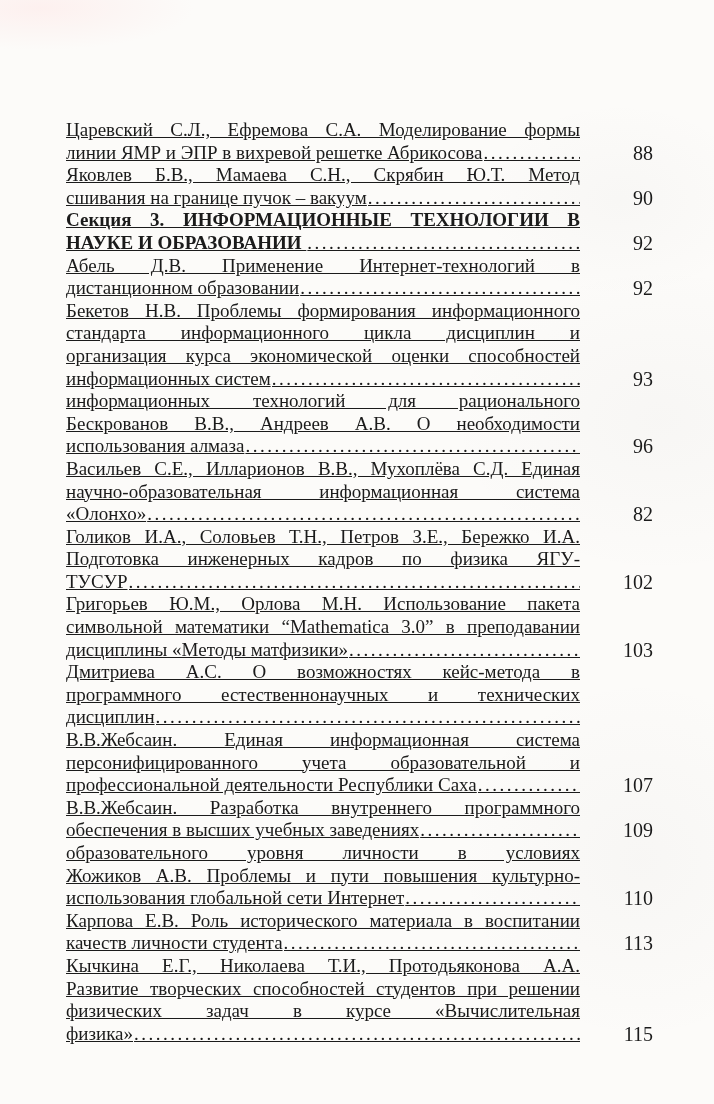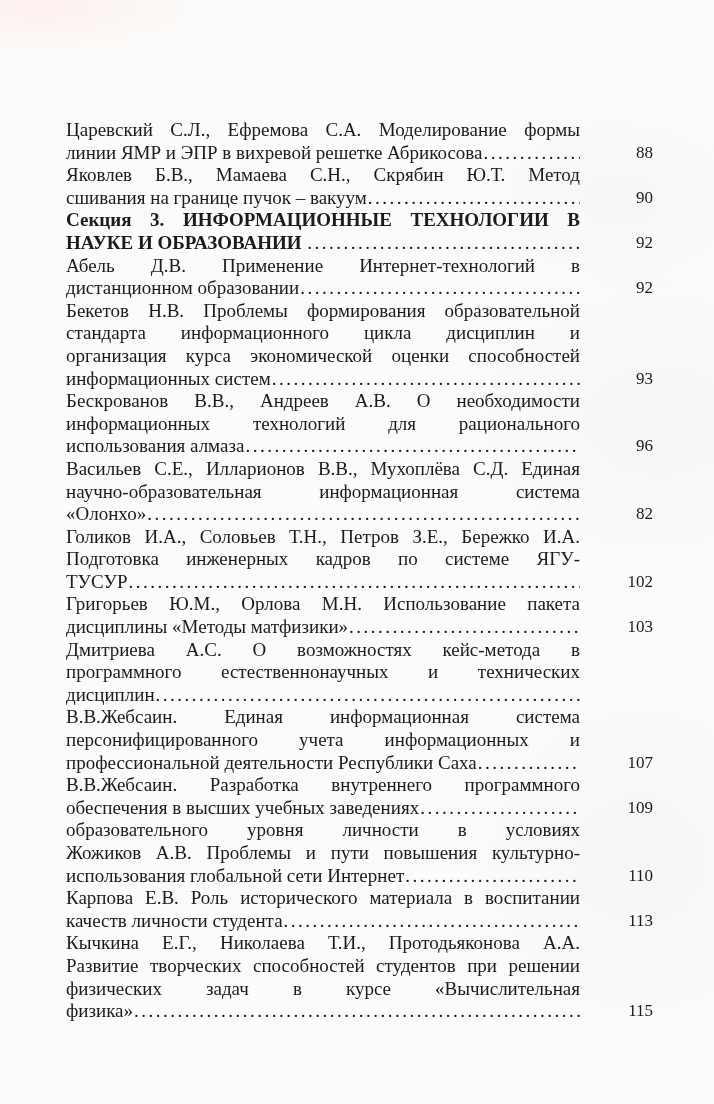--- a/index.html
+++ b/index.html
@@ -18,21 +18,21 @@
     pointer-events: none;
     background:
       radial-gradient(220px 60px at 40px 8px, rgba(255,215,215,0.30), rgba(255,215,215,0) 70%),
       radial-gradient(300px 220px at 660px 420px, rgba(120,120,120,0.035), rgba(120,120,120,0) 70%),
       radial-gradient(260px 260px at 640px 860px, rgba(120,120,120,0.035), rgba(120,120,120,0) 70%),
       radial-gradient(200px 140px at 620px 200px, rgba(120,120,120,0.03), rgba(120,120,120,0) 70%);
   }
   .page { position: absolute; inset: 0; }
   .toc { position: absolute; left: 66px; top: 119px; right: 61px; }
   .entry { display: flex; }
-  .entry-lines { width: 514px; }
+  .entry-lines { width: 514px; text-decoration: underline; }
   .line {
     font-size: 19px;
     line-height: 22.6px;
     height: 22.6px;
     overflow: hidden;
   }
   .just {
     text-align: justify;
     text-align-last: justify;
   }
@@ -46,21 +46,21 @@
     margin-left: 1px;
     font-weight: normal;
   }
   .entry.bold .entry-lines { font-weight: bold; }
   .entry.bold .leader { font-weight: normal; }
   .entry-page {
     flex: 1 1 auto;
     display: flex;
     align-items: flex-end;
     justify-content: flex-end;
-    font-size: 17px;
+    font-size: 20px;
     line-height: 22.6px;
     text-align: center;
   }
   .footer {
     position: absolute;
     left: 0; right: 0; top: 1071px;
     text-align: center;
     font-size: 15px;
     line-height: 20px;
     margin-top: 48px;
@@ -114,36 +114,36 @@
             <span class="txt">дистанционном образовании</span>
             <span class="leader">........................................................................................................................................................</span>
           </div>
         </div>
         <div class="entry-page">
           <span>92</span>
         </div>
       </div>
       <div class="entry">
         <div class="entry-lines">
-          <div class="line just">Бекетов Н.В. Проблемы формирования образовательной</div>
+          <div class="line just">Бекетов Н.В. Проблемы формирования информационного</div>
           <div class="line just">стандарта информационного цикла дисциплин и</div>
           <div class="line just">организация курса экономической оценки способностей</div>
           <div class="line lastline">
             <span class="txt">информационных систем</span>
             <span class="leader">........................................................................................................................................................</span>
           </div>
         </div>
         <div class="entry-page">
           <span>93</span>
         </div>
       </div>
       <div class="entry">
         <div class="entry-lines">
+          <div class="line just">информационных технологий для рационального</div>
           <div class="line just">Бескрованов В.В., Андреев А.В. О необходимости</div>
-          <div class="line just">информационных технологий для рационального</div>
           <div class="line lastline">
             <span class="txt">использования алмаза</span>
             <span class="leader">........................................................................................................................................................</span>
           </div>
         </div>
         <div class="entry-page">
           <span>96</span>
         </div>
       </div>
       <div class="entry">
@@ -155,33 +155,34 @@
             <span class="leader">........................................................................................................................................................</span>
           </div>
         </div>
         <div class="entry-page">
           <span>82</span>
         </div>
       </div>
       <div class="entry">
         <div class="entry-lines">
           <div class="line just">Голиков И.А., Соловьев Т.Н., Петров З.Е., Бережко И.А.</div>
-          <div class="line just">Подготовка инженерных кадров по системе ЯГУ-</div>
+          <div class="line just">Подготовка инженерных кадров по физика ЯГУ-</div>
           <div class="line lastline">
             <span class="txt">ТУСУР</span>
             <span class="leader">........................................................................................................................................................</span>
           </div>
         </div>
         <div class="entry-page">
           <span>102</span>
         </div>
       </div>
       <div class="entry">
         <div class="entry-lines">
           <div class="line just">Григорьев Ю.М., Орлова М.Н. Использование пакета</div>
+          <div class="line just">символьной математики “Mathematica 3.0” в преподавании</div>
           <div class="line lastline">
             <span class="txt">дисциплины «Методы матфизики»</span>
             <span class="leader">........................................................................................................................................................</span>
           </div>
         </div>
         <div class="entry-page">
           <span>103</span>
         </div>
       </div>
       <div class="entry">
@@ -190,21 +191,21 @@
           <div class="line just">программного естественнонаучных и технических</div>
           <div class="line lastline">
             <span class="txt">дисциплин</span>
             <span class="leader">........................................................................................................................................................</span>
           </div>
         </div>
       </div>
       <div class="entry">
         <div class="entry-lines">
           <div class="line just">В.В.Жебсаин. Единая информационная система</div>
-          <div class="line just">персонифицированного учета информационных и</div>
+          <div class="line just">персонифицированного учета образовательной и</div>
           <div class="line lastline">
             <span class="txt">профессиональной деятельности Республики Саха</span>
             <span class="leader">........................................................................................................................................................</span>
           </div>
         </div>
         <div class="entry-page">
           <span>107</span>
         </div>
       </div>
       <div class="entry">

